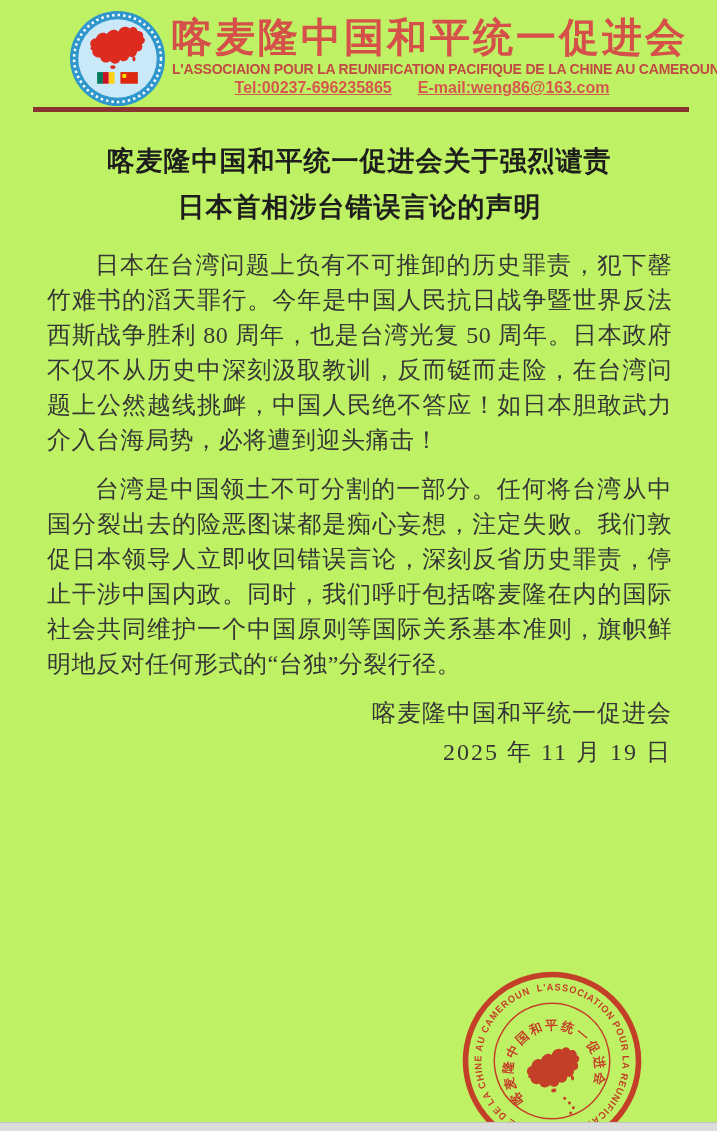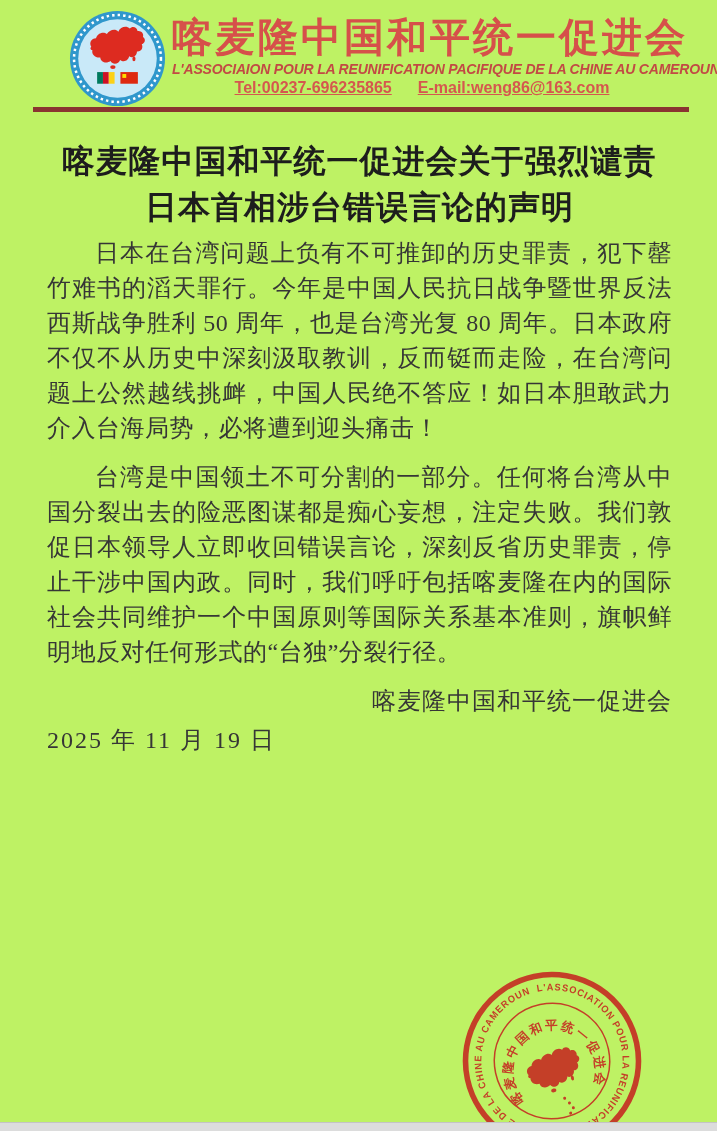--- a/index.html
+++ b/index.html
@@ -13,47 +13,47 @@
   .logo { position:absolute; left:69px; top:10px; width:97px; height:97px; }
   .hdr-text { position:absolute; left:172px; top:14px; width:500px; text-align:center; }
   .org-zh {
     font-family:"Liberation Sans", sans-serif; font-weight:bold;
     font-size:40px; line-height:46px; letter-spacing:3px;
     color:#d6504a; white-space:nowrap;
   }
   .org-fr {
     font-family:"Liberation Sans", sans-serif; font-weight:bold;
     font-size:14px; line-height:17px; letter-spacing:-0.2px;
-    color:#c24a44; white-space:nowrap; margin-top:1px;font-style:italic;
+    color:#c24a44; white-space:nowrap; margin-top:1px;
   }
   .contact, .addr {
     font-family:"Liberation Sans", sans-serif; font-weight:bold;
     font-size:16px; line-height:15px; color:#d5574e; white-space:nowrap;
   }
   .contact { margin-top:2px; }
   .u { text-decoration:underline; }
   .gap { display:inline-block; width:26px; }
   .rule {
     position:absolute; left:33px; right:28px; top:107px; height:2px;
     border-top:3px solid #8a3431; border-bottom:2px solid #8a3431;
   }
   
   main {
     position:absolute; left:47px; top:138px; width:625px;
     color:#363636; font-size:24px; line-height:35px;
     text-align:justify;
   }
   .title {
     text-align:center; font-weight:bold; color:#1d1d1d;
-    font-size:32px; line-height:46px; letter-spacing:1px;
-    margin-bottom:6px;
+    font-size:27px; line-height:46px; letter-spacing:1px;
+    margin-bottom:18px;
   }
   main p { text-indent:2em; margin:0 0 14px 0; letter-spacing:0.5px; }
   .sig  { text-align:right; margin-top:6px; letter-spacing:1px; }
-  .date { text-align:left; margin-top:4px; letter-spacing:2px; }
+  .date { text-align:right; margin-top:4px; letter-spacing:2px; }
   
   .stamp { position:absolute; left:459px; top:968px; width:186px; height:186px; }
   
   .bottom-edge {
     position:absolute; left:0; bottom:0; width:100%; height:9px;
     background:#dcdcdc; border-top:1px solid #c4c4c4;
   }
 </style>
 </head>
 <body>
@@ -88,21 +88,21 @@
     <div class="contact"><span class="u">Tel:00237-696235865</span><span class="gap"></span><span class="u">E-mail:weng86@163.com</span></div>
   </div>
 
   <div class="rule"></div>
 
   <main>
     <div class="title">
       <div>喀麦隆中国和平统一促进会关于强烈谴责</div>
       <div>日本首相涉台错误言论的声明</div>
     </div>
-    <p>日本在台湾问题上负有不可推卸的历史罪责，犯下罄竹难书的滔天罪行。今年是中国人民抗日战争暨世界反法西斯战争胜利 50 周年，也是台湾光复 80 周年。日本政府不仅不从历史中深刻汲取教训，反而铤而走险，在台湾问题上公然越线挑衅，中国人民绝不答应！如日本胆敢武力介入台海局势，必将遭到迎头痛击！</p>
+    <p>日本在台湾问题上负有不可推卸的历史罪责，犯下罄竹难书的滔天罪行。今年是中国人民抗日战争暨世界反法西斯战争胜利 80 周年，也是台湾光复 50 周年。日本政府不仅不从历史中深刻汲取教训，反而铤而走险，在台湾问题上公然越线挑衅，中国人民绝不答应！如日本胆敢武力介入台海局势，必将遭到迎头痛击！</p>
     <p>台湾是中国领土不可分割的一部分。任何将台湾从中国分裂出去的险恶图谋都是痴心妄想，注定失败。我们敦促日本领导人立即收回错误言论，深刻反省历史罪责，停止干涉中国内政。同时，我们呼吁包括喀麦隆在内的国际社会共同维护一个中国原则等国际关系基本准则，旗帜鲜明地反对任何形式的“台独”分裂行径。</p>
     <div class="sig">喀麦隆中国和平统一促进会</div>
     <div class="date">2025 年 11 月 19 日</div>
   </main>
 
   <div class="stamp">
     <svg viewBox="0 0 200 200" width="186" height="186">
       <defs>
         <path id="ringPath" d="M100,24 a76,76 0 1 1 -0.01,0" fill="none"></path>
         <path id="arcZh" d="M60,132 A45,45 0 1 1 140,132" fill="none"></path>

